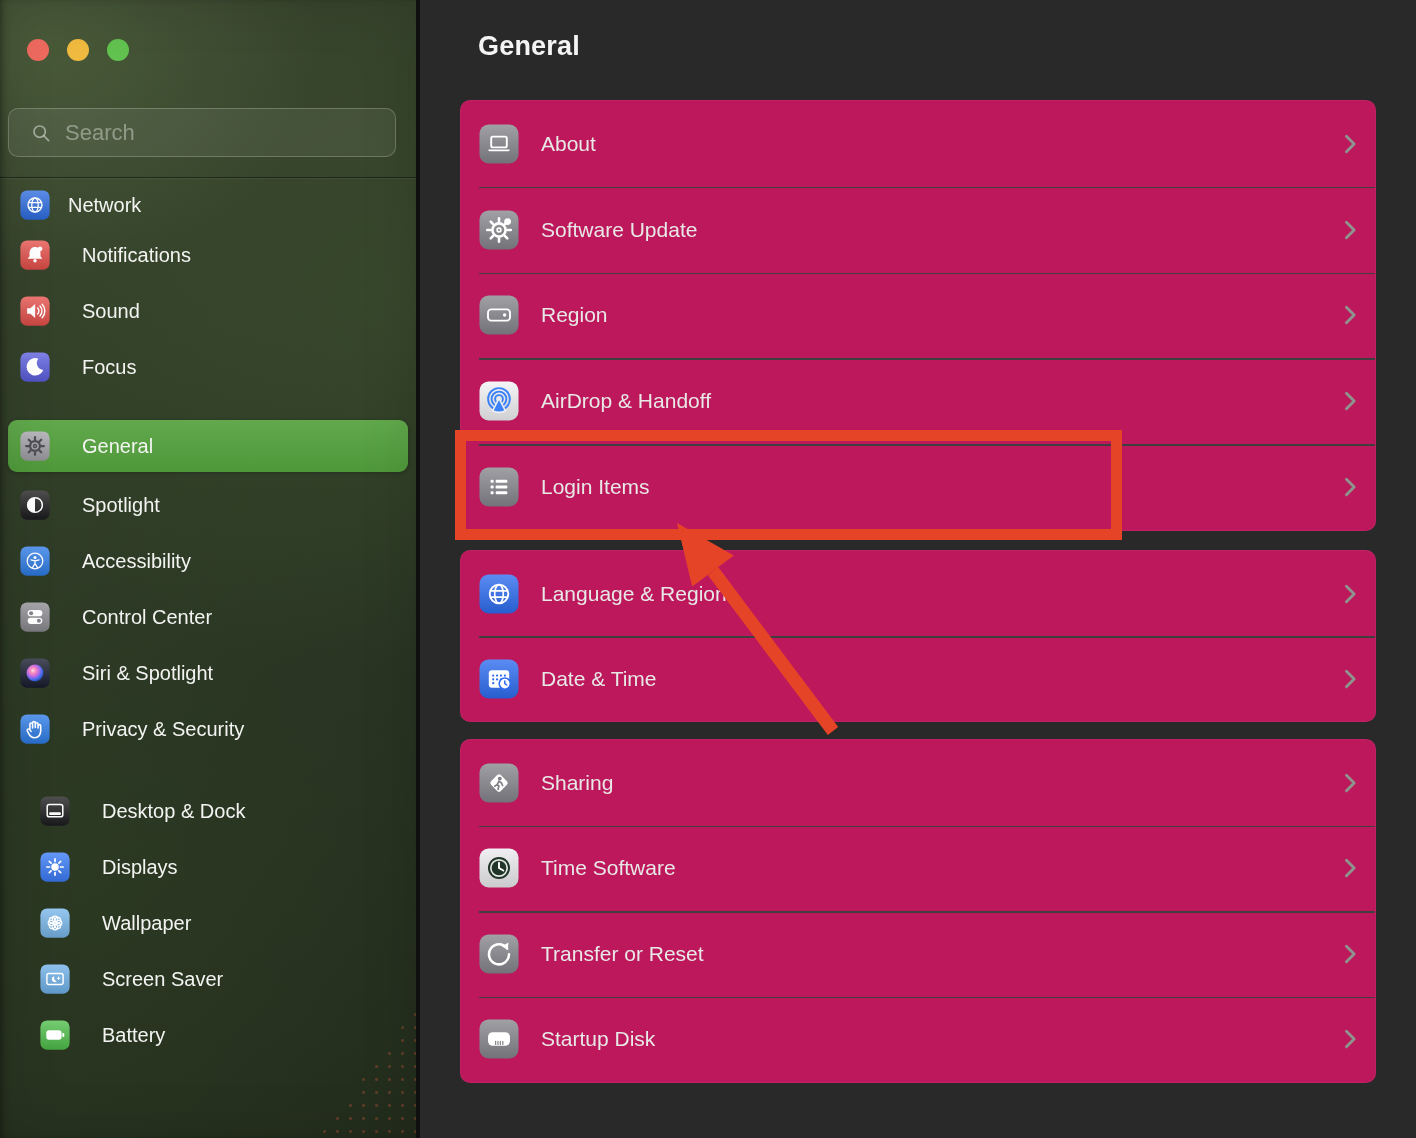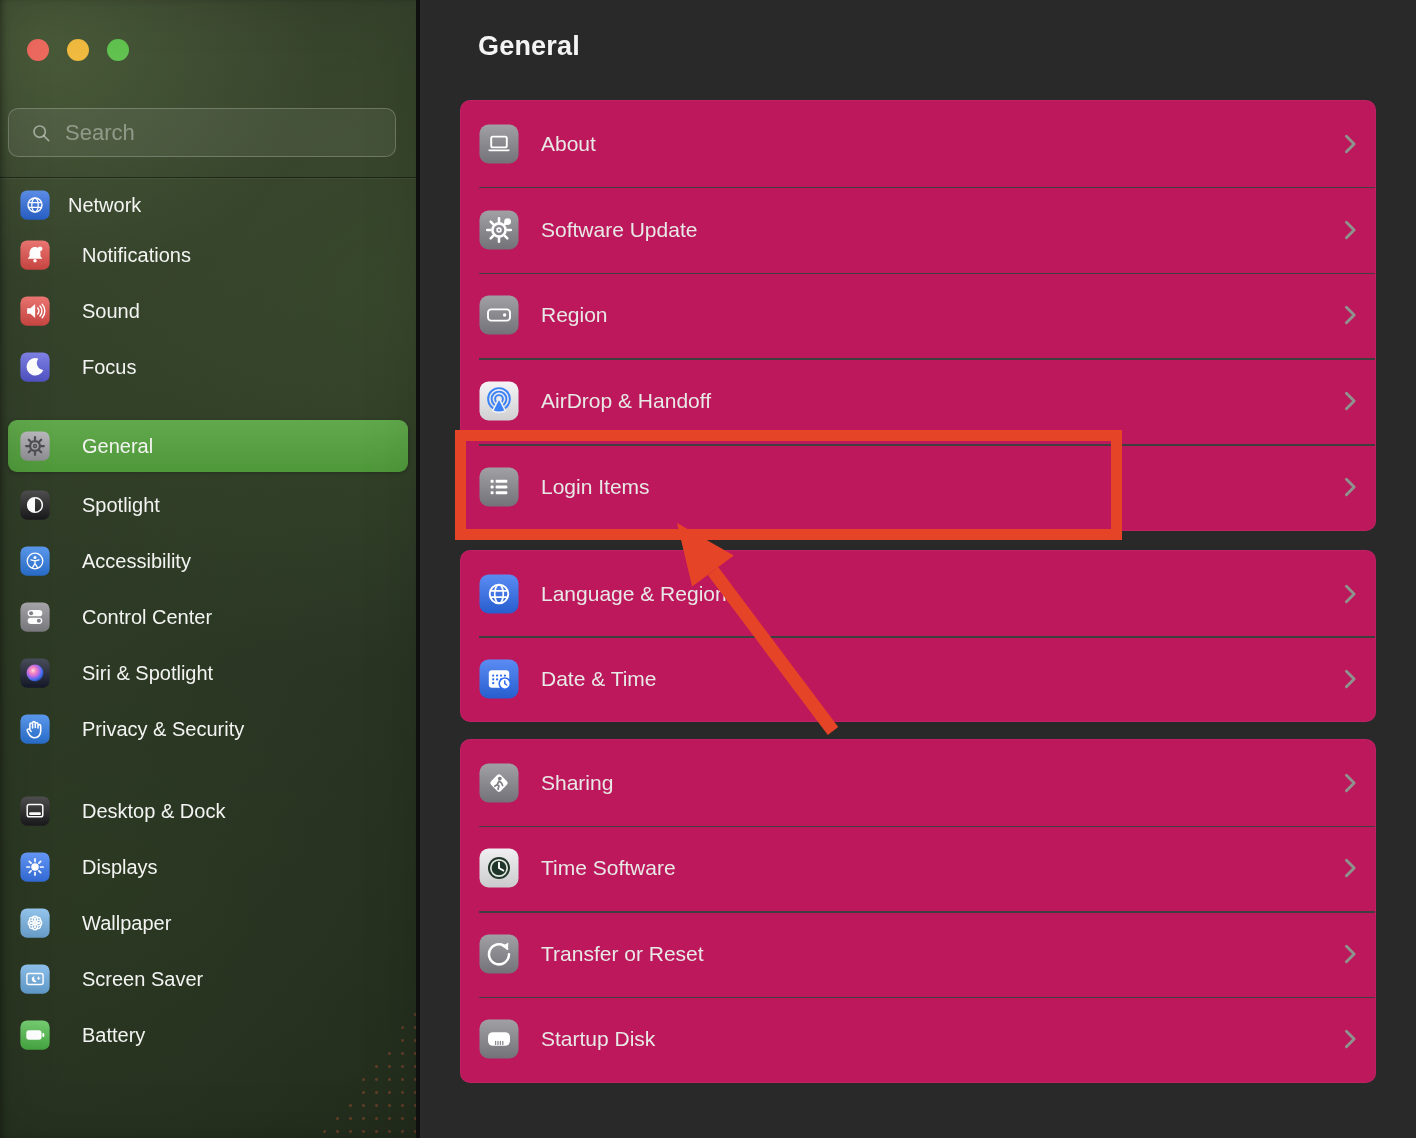--- a/index.html
+++ b/index.html
@@ -34,21 +34,21 @@
   .search-field input{flex:1;min-width:0;background:transparent;border:none;outline:none;
     color:#f0f0f0;font-size:22px;font-family:inherit;}
   .search-field input::placeholder{color:rgba(255,255,255,.38);}
 
   .net-row{position:absolute;left:8px;top:158px;right:12px;height:46px;z-index:1;
     display:flex;align-items:center;gap:18px;padding:0 12px;color:#f3f4f2;font-size:20px;margin-top:24px;}
 
   .side-nav{position:absolute;left:0;top:177px;width:416px;z-index:2;}
   .side-group-0{margin-top:55px;}
   .side-group-1{margin-top:30px;}
-  .side-group-2{margin-top:36px;}
+  .side-group-2{margin-top:36px;margin-left:20px;}
   .side-row{height:46px;margin:0 8px 10px 8px;border-radius:9px;display:flex;align-items:center;
     gap:32px;padding:0 12px;color:#f3f4f2;font-size:20px;cursor:default;}
   .side-row.selected{height:52px;box-shadow:0 1px 4px rgba(0,0,0,.25);}
   .side-label{white-space:nowrap;}
 
   .app-icon{display:inline-flex;flex:0 0 auto;}
   .app-icon svg{display:block;}
   .s30, .s30 svg{width:30px;height:30px;}
   .s40, .s40 svg{width:40px;height:40px;}
 

